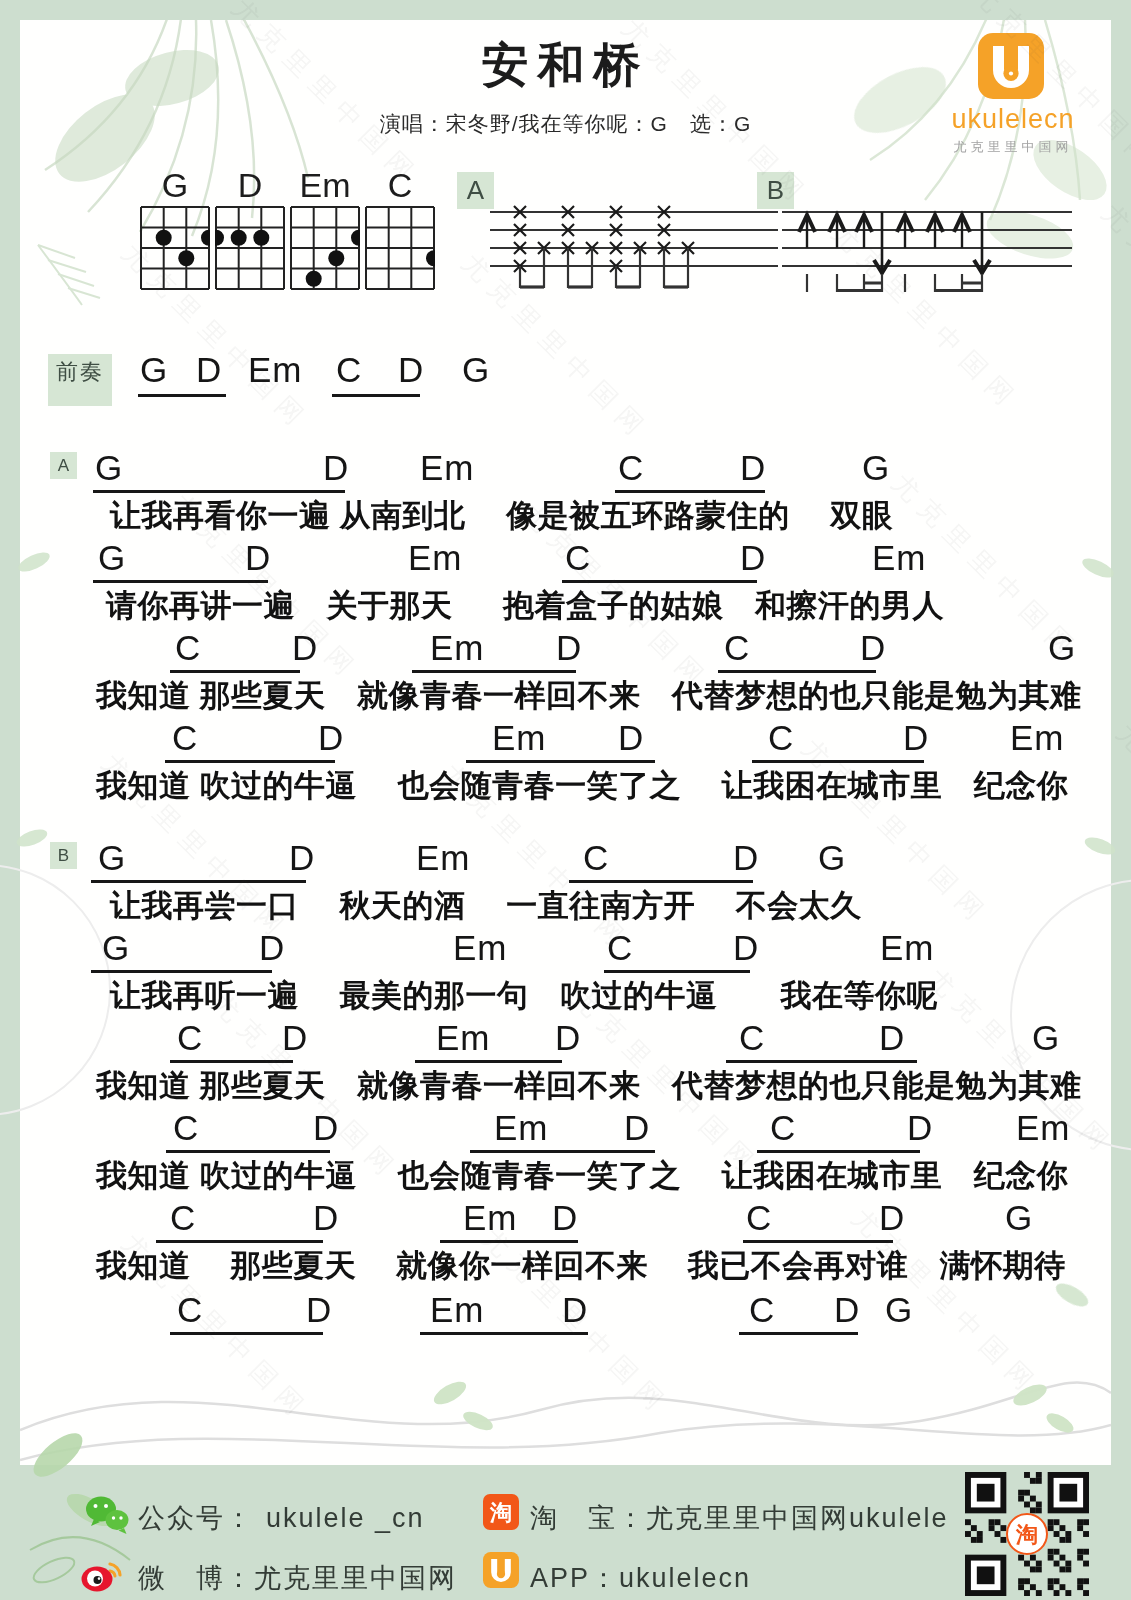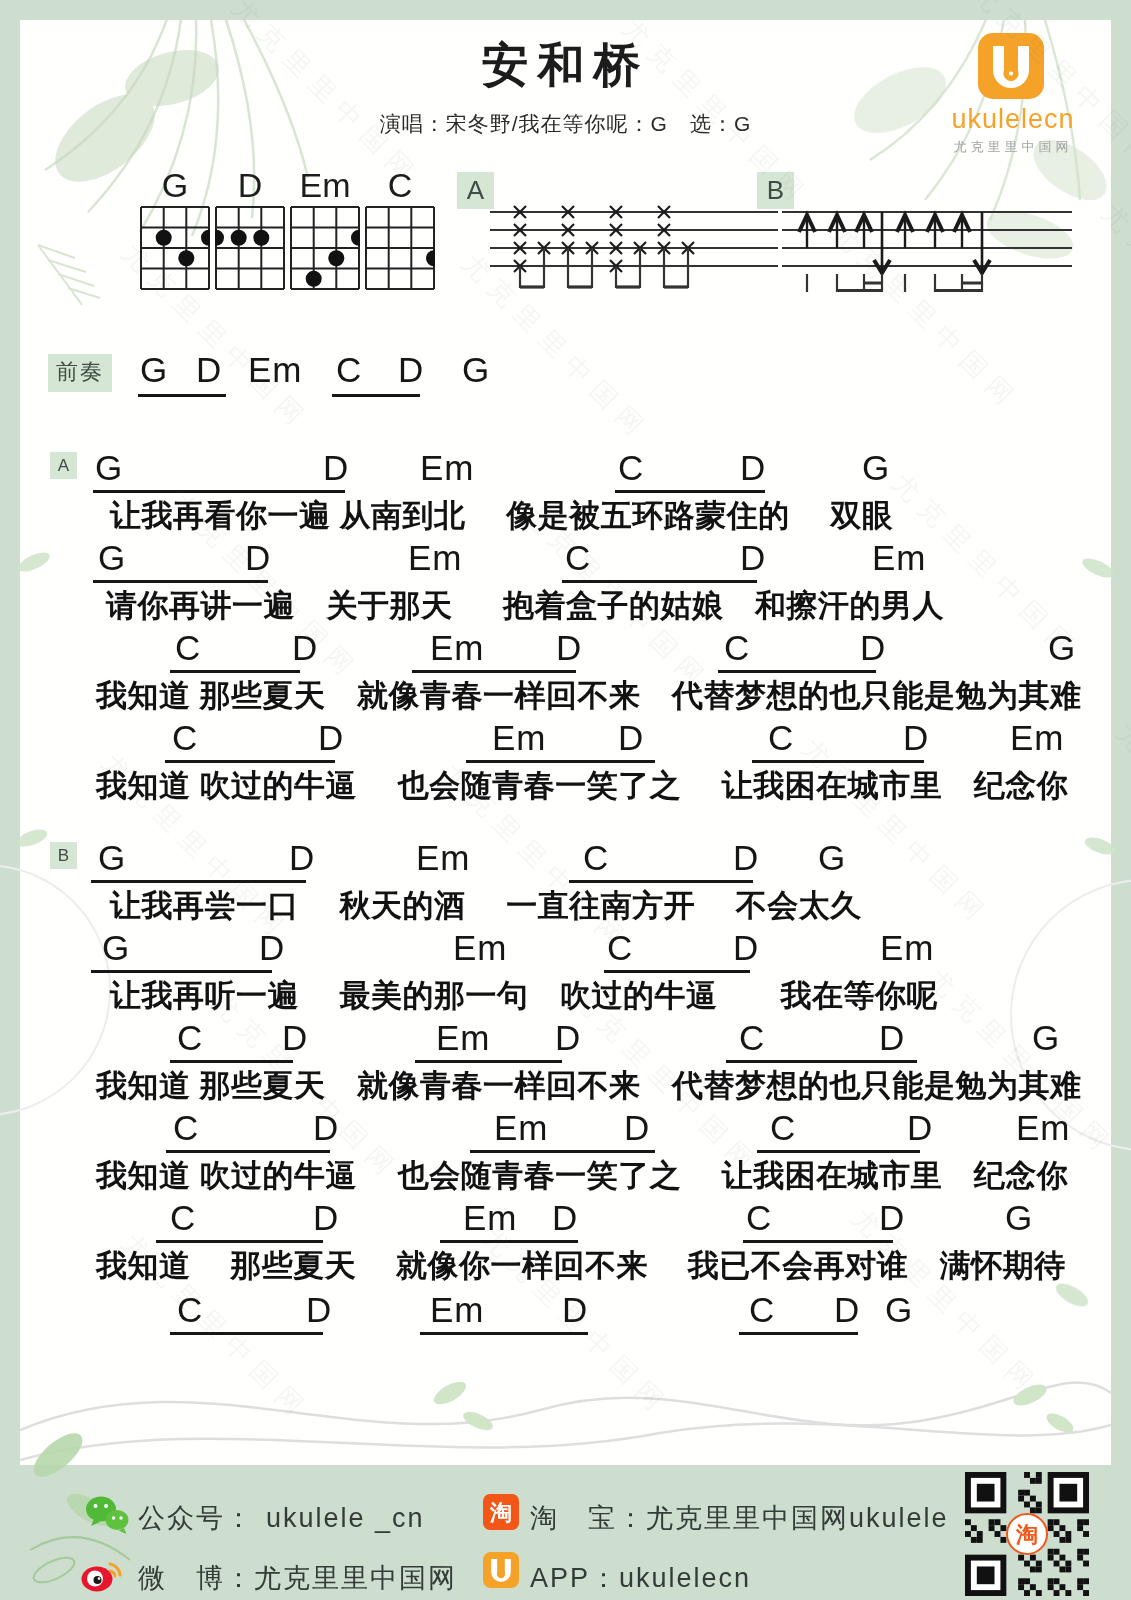--- a/index.html
+++ b/index.html
@@ -17,21 +17,21 @@
     font-size:21px;font-weight:500;color:#2a2a2a;letter-spacing:1px;}
   .logo-box{position:absolute;left:978px;top:33px;width:66px;height:66px;}
   .brand-name{position:absolute;left:928px;top:104px;width:170px;text-align:center;
     font-size:27px;font-weight:500;color:#f5a228;letter-spacing:1px;}
   .brand-tagline{position:absolute;left:928px;top:138px;width:170px;text-align:center;
     font-size:13px;color:#a3a3a3;letter-spacing:4px;}
   .chord-name{position:absolute;text-align:center;font-size:34px;color:#1d1d1d;}
   .badge{position:absolute;background:#d6e6d4;color:#3f4e44;text-align:center;}
   .badge-big{width:37px;height:37px;line-height:37px;font-size:26px;}
   .badge-small{width:27px;height:27px;line-height:27px;font-size:17px;}
-  .badge-intro{padding:3px 8px 5px 8px;font-size:22px;letter-spacing:2px;}
+  .badge-intro{padding:3px 8px 19px 8px;font-size:22px;letter-spacing:2px;}
   .chord-token{position:absolute;top:0;font-size:35px;color:#161616;letter-spacing:1px;white-space:nowrap;}
   .chord-underline{position:absolute;height:3px;background:#171717;}
   .lyric-line{position:absolute;font-size:31px;font-weight:600;color:#121212;white-space:nowrap;letter-spacing:0.5px;}
   .line-row{position:absolute;left:0;width:1131px;height:90px;}
   .footer-text{position:absolute;font-size:27px;color:#333c36;letter-spacing:2px;white-space:nowrap;}
   .footer-text .val{margin-left:12px;letter-spacing:2px;}
   .wm{position:absolute;font-size:26px;letter-spacing:10px;color:#4a4a4a;opacity:0.05;
       transform:rotate(45deg);white-space:nowrap;pointer-events:none;}
   svg{display:block;}
 </style>

